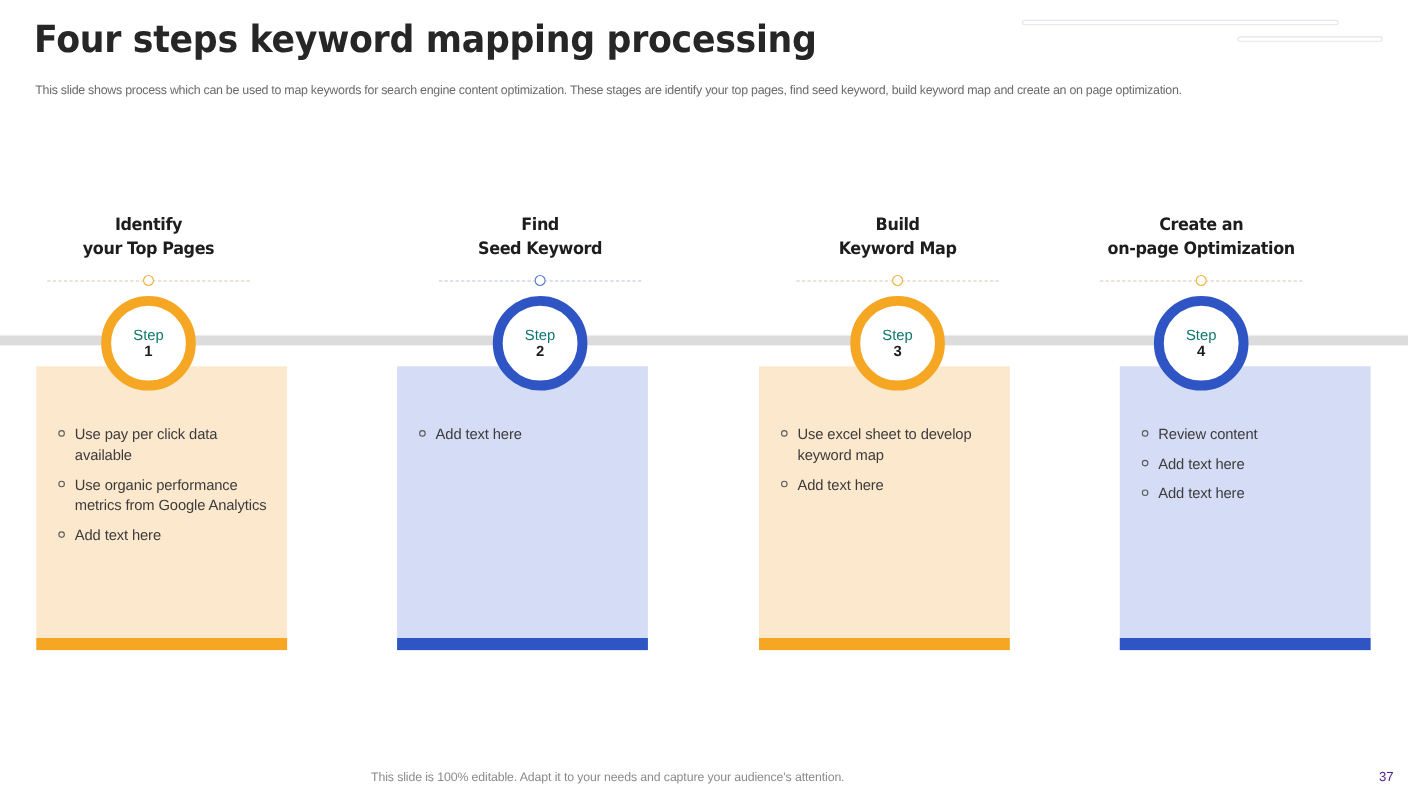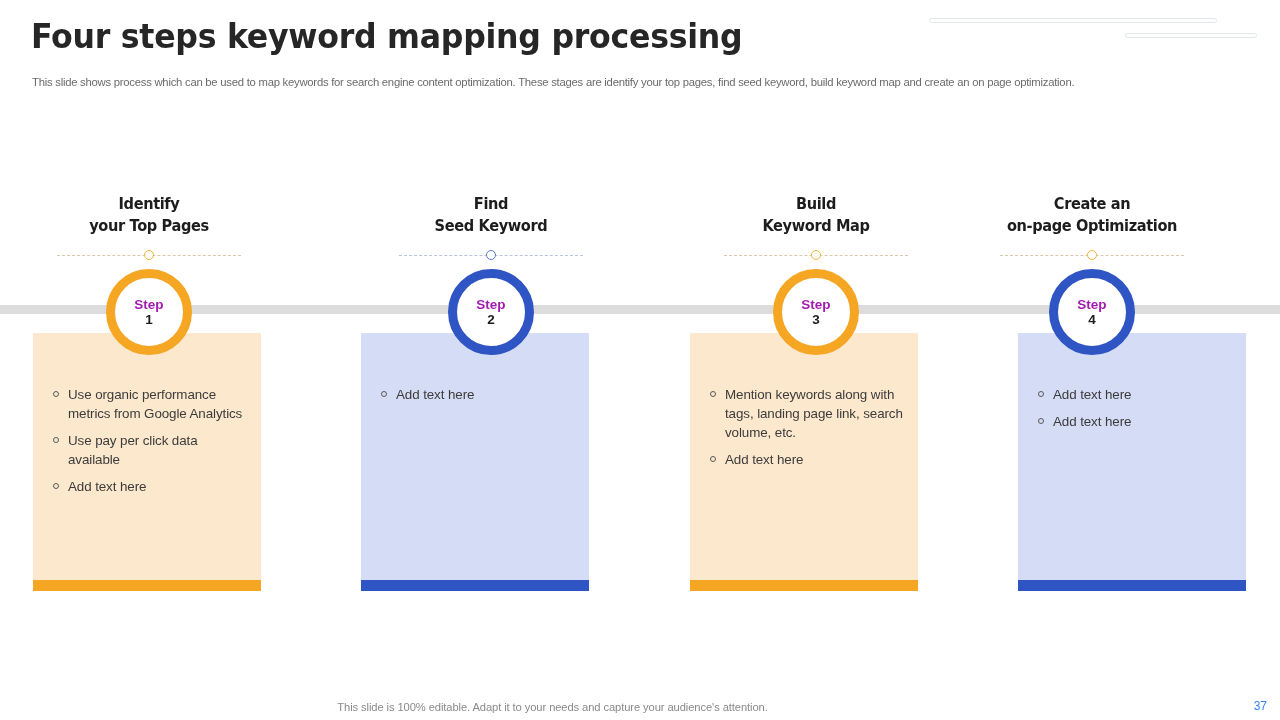--- a/index.html
+++ b/index.html
@@ -62,21 +62,21 @@
     height: 9px;
     background: #dcdcdc;
   }
 
   
   .column {
     position: absolute;
     top: 193px;
     width: 228px;
   }
-  #column-1 { left: 35px; }
+  #column-1 { left: 21px; }
   #column-2 { left: 377px; }
   #column-3 { left: 702px; }
   #column-4 { left: 978px; }
 
   .col-heading {
     font-family: "DejaVu Sans", sans-serif;
     font-size: 15.5px;
     font-weight: bold;
     color: #1d1d1d;
     text-align: center;
@@ -134,22 +134,22 @@
     display: flex;
     flex-direction: column;
     align-items: center;
     justify-content: center;
     z-index: 5;
   }
   .step-circle.orange { border: 9px solid #f5a623; }
   .step-circle.blue   { border: 9px solid #2f55c4; }
   .step-label {
     font-size: 13.5px;
-    font-weight: bold;
-    color: #a21caf;
+    font-weight: normal;
+    color: #0f766e;
     line-height: 15px;
   }
   .step-num {
     font-size: 13.5px;
     font-weight: bold;
     color: #1d1d1d;
     line-height: 16px;
   }
 
   
@@ -216,21 +216,21 @@
     text-align: center;
     font-size: 11.2px;
     color: #8a8a8a;
     letter-spacing: -0.1px;
   }
   #page-number {
     position: absolute;
     right: 13px;
     top: 699px;
     font-size: 12px;
-    color: #3b82f6;
+    color: #4c1d95;
   }
 </style>
 </head>
 <body>
 
 <div id="slide-title">Four steps keyword mapping processing</div>
 <div id="slide-subtitle">This slide shows process which can be used to map keywords for search engine content optimization. These stages are identify your top pages, find seed keyword, build keyword map and create an on page optimization.</div>
 
 <div class="deco-bar" id="deco-bar-1"></div>
 <div class="deco-bar" id="deco-bar-2"></div>
@@ -249,22 +249,22 @@
   <div class="step-circle-wrap">
     <div class="step-circle orange">
       <span class="step-label">Step</span>
       <span class="step-num">1</span>
     </div>
   </div>
 </div>
 
 <div class="card orange" id="card-1">
   <ul class="bullets">
+    <li>Use pay per click data available</li>
     <li>Use organic performance metrics from Google Analytics</li>
-    <li>Use pay per click data available</li>
     <li>Add text here</li>
   </ul>
   <div class="card-accent"></div>
 </div>
 
 <div class="column" id="column-2">
   <div class="col-heading">
     <span>Find</span>
     <span class="line2">Seed Keyword</span>
   </div>
@@ -299,21 +299,21 @@
   <div class="step-circle-wrap">
     <div class="step-circle orange">
       <span class="step-label">Step</span>
       <span class="step-num">3</span>
     </div>
   </div>
 </div>
 
 <div class="card orange" id="card-3">
   <ul class="bullets">
-    <li>Mention keywords along with tags, landing page link, search volume, etc.</li>
+    <li>Use excel sheet to develop keyword map</li>
     <li>Add text here</li>
   </ul>
   <div class="card-accent"></div>
 </div>
 
 <div class="column" id="column-4">
   <div class="col-heading">
     <span>Create an</span>
     <span class="line2">on-page Optimization</span>
   </div>
@@ -324,20 +324,21 @@
   <div class="step-circle-wrap">
     <div class="step-circle blue">
       <span class="step-label">Step</span>
       <span class="step-num">4</span>
     </div>
   </div>
 </div>
 
 <div class="card blue" id="card-4">
   <ul class="bullets">
+    <li>Review content</li>
     <li>Add text here</li>
     <li>Add text here</li>
   </ul>
   <div class="card-accent"></div>
 </div>
 
 <div id="footer-note">This slide is 100% editable. Adapt it to your needs and capture your audience's attention.</div>
 <div id="page-number">37</div>
 
 </body></html>

